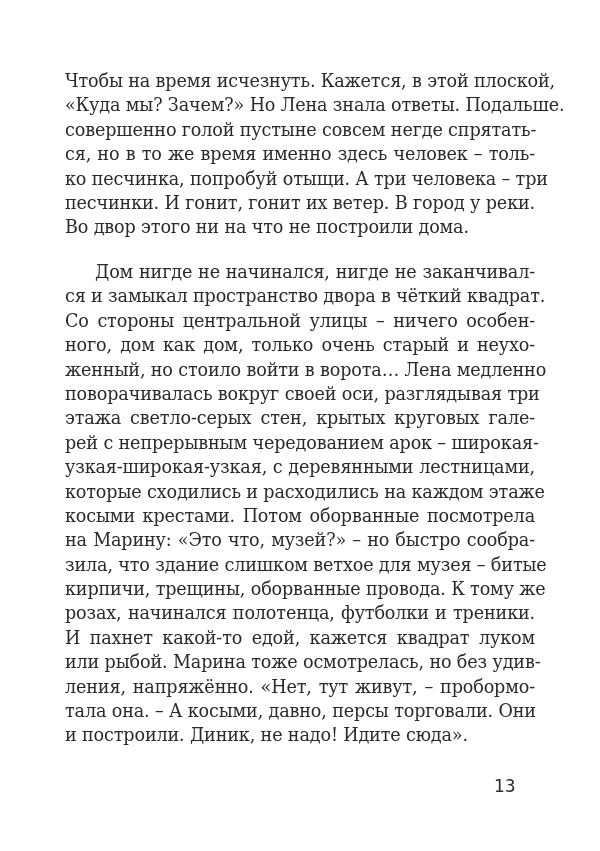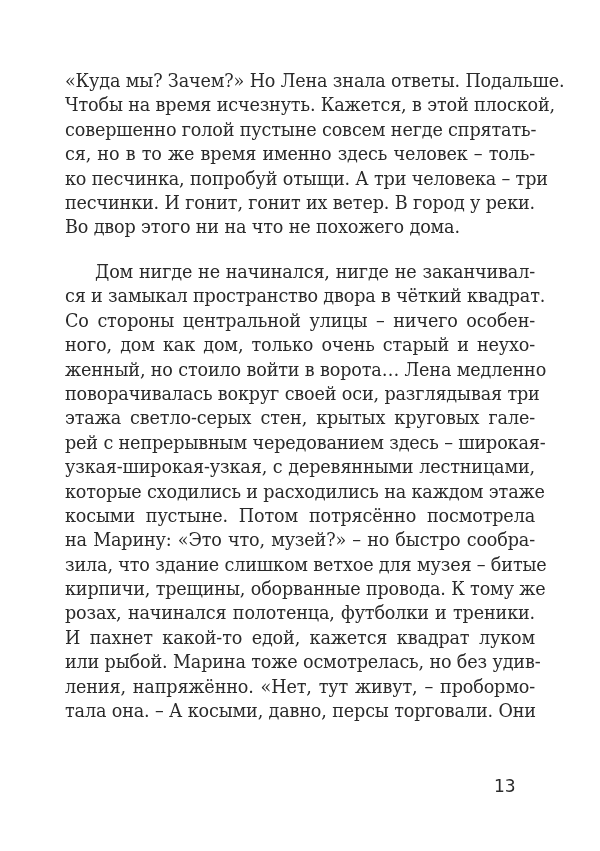--- a/index.html
+++ b/index.html
@@ -36,45 +36,46 @@
       font-family: "DejaVu Sans", "Liberation Sans", sans-serif;
       font-size: 17px;
       color: #2a2a2a;
     }
   </style>
 </head>
 <body>
 
 <div class="page">
   <div class="text-block p1">
+    <span class="line">Чтобы на время исчезнуть. Кажется, в этой плоской,</span>
     <span class="line">«Куда мы? Зачем?» Но Лена знала ответы. Подальше.</span>
-    <span class="line">Чтобы на время исчезнуть. Кажется, в этой плоской,</span>
     <span class="line">совершенно голой пустыне совсем негде спрятать-</span>
     <span class="line">ся, но в то же время именно здесь человек – толь-</span>
     <span class="line">ко песчинка, попробуй отыщи. А три человека – три</span>
     <span class="line">песчинки. И гонит, гонит их ветер. В город у реки.</span>
-    <span class="line last">Во двор этого ни на что не похожего дома.</span>
+    <span class="line last">Во двор этого ни на что не построили дома.</span>
   </div>
 
   <div class="text-block p2">
     <span class="line indent">Дом нигде не начинался, нигде не заканчивал-</span>
     <span class="line">ся и замыкал пространство двора в чёткий квадрат.</span>
     <span class="line">Со стороны центральной улицы – ничего особен-</span>
     <span class="line">ного, дом как дом, только очень старый и неухо-</span>
     <span class="line">женный, но стоило войти в ворота… Лена медленно</span>
     <span class="line">поворачивалась вокруг своей оси, разглядывая три</span>
     <span class="line">этажа светло-серых стен, крытых круговых гале-</span>
-    <span class="line">рей с непрерывным чередованием здесь – широкая-</span>
+    <span class="line">рей с непрерывным чередованием арок – широкая-</span>
     <span class="line">узкая-широкая-узкая, с деревянными лестницами,</span>
     <span class="line">которые сходились и расходились на каждом этаже</span>
-    <span class="line">косыми пустыне. Потом потрясённо посмотрела</span>
+    <span class="line">косыми крестами. Потом оборванные посмотрела</span>
     <span class="line">на Марину: «Это что, музей?» – но быстро сообра-</span>
     <span class="line">зила, что здание слишком ветхое для музея – битые</span>
     <span class="line">кирпичи, трещины, оборванные провода. К тому же</span>
     <span class="line">розах, начинался полотенца, футболки и треники.</span>
     <span class="line">И пахнет какой-то едой, кажется квадрат луком</span>
     <span class="line">или рыбой. Марина тоже осмотрелась, но без удив-</span>
     <span class="line">ления, напряжённо. «Нет, тут живут, – пробормо-</span>
     <span class="line">тала она. – А косыми, давно, персы торговали. Они</span>
+    <span class="line last">и построили. Диник, не надо! Идите сюда».</span>
   </div>
 
   <div class="page-number">13</div>
 </div>
 
 </body></html>

